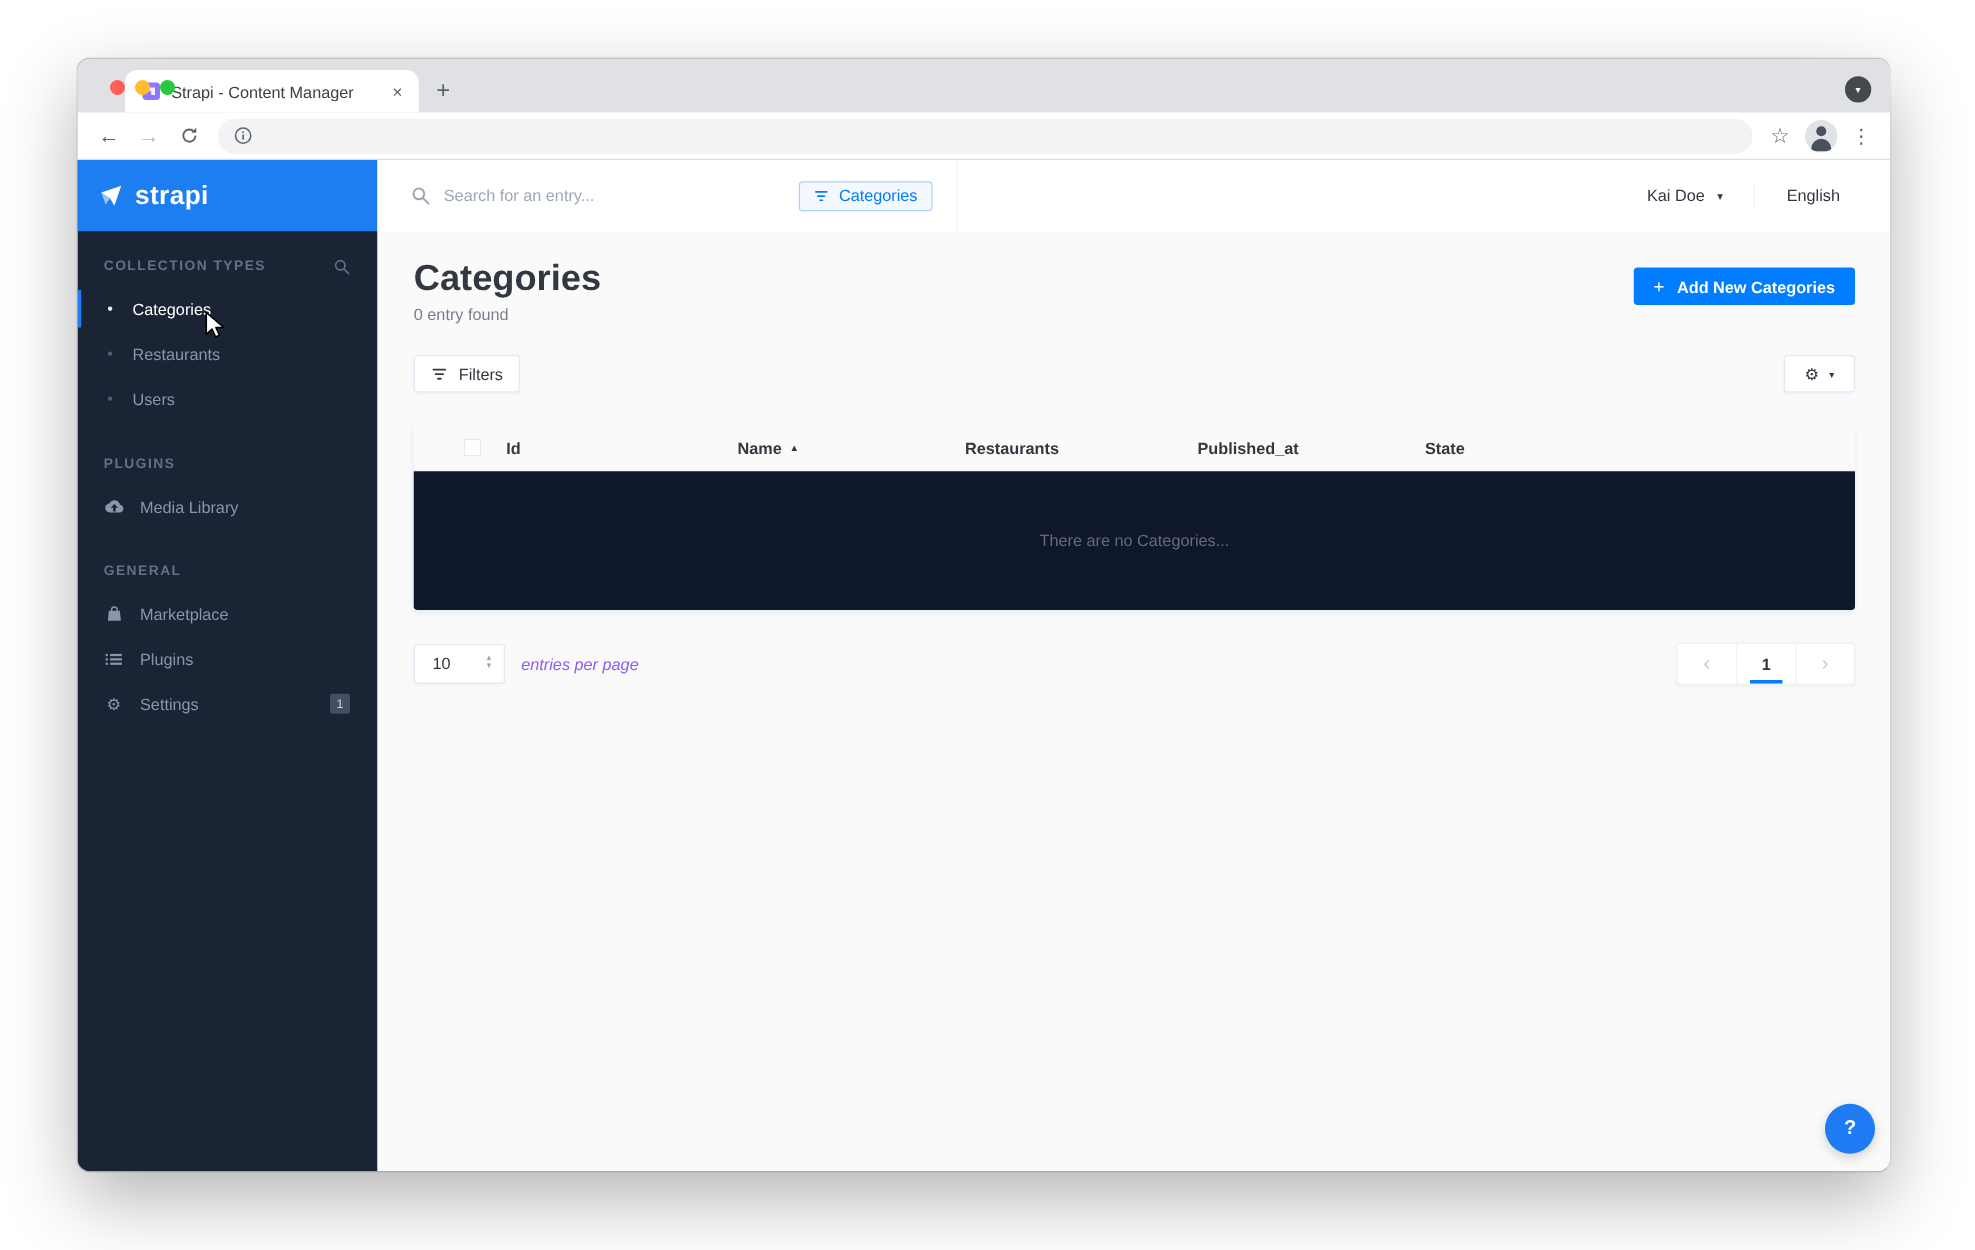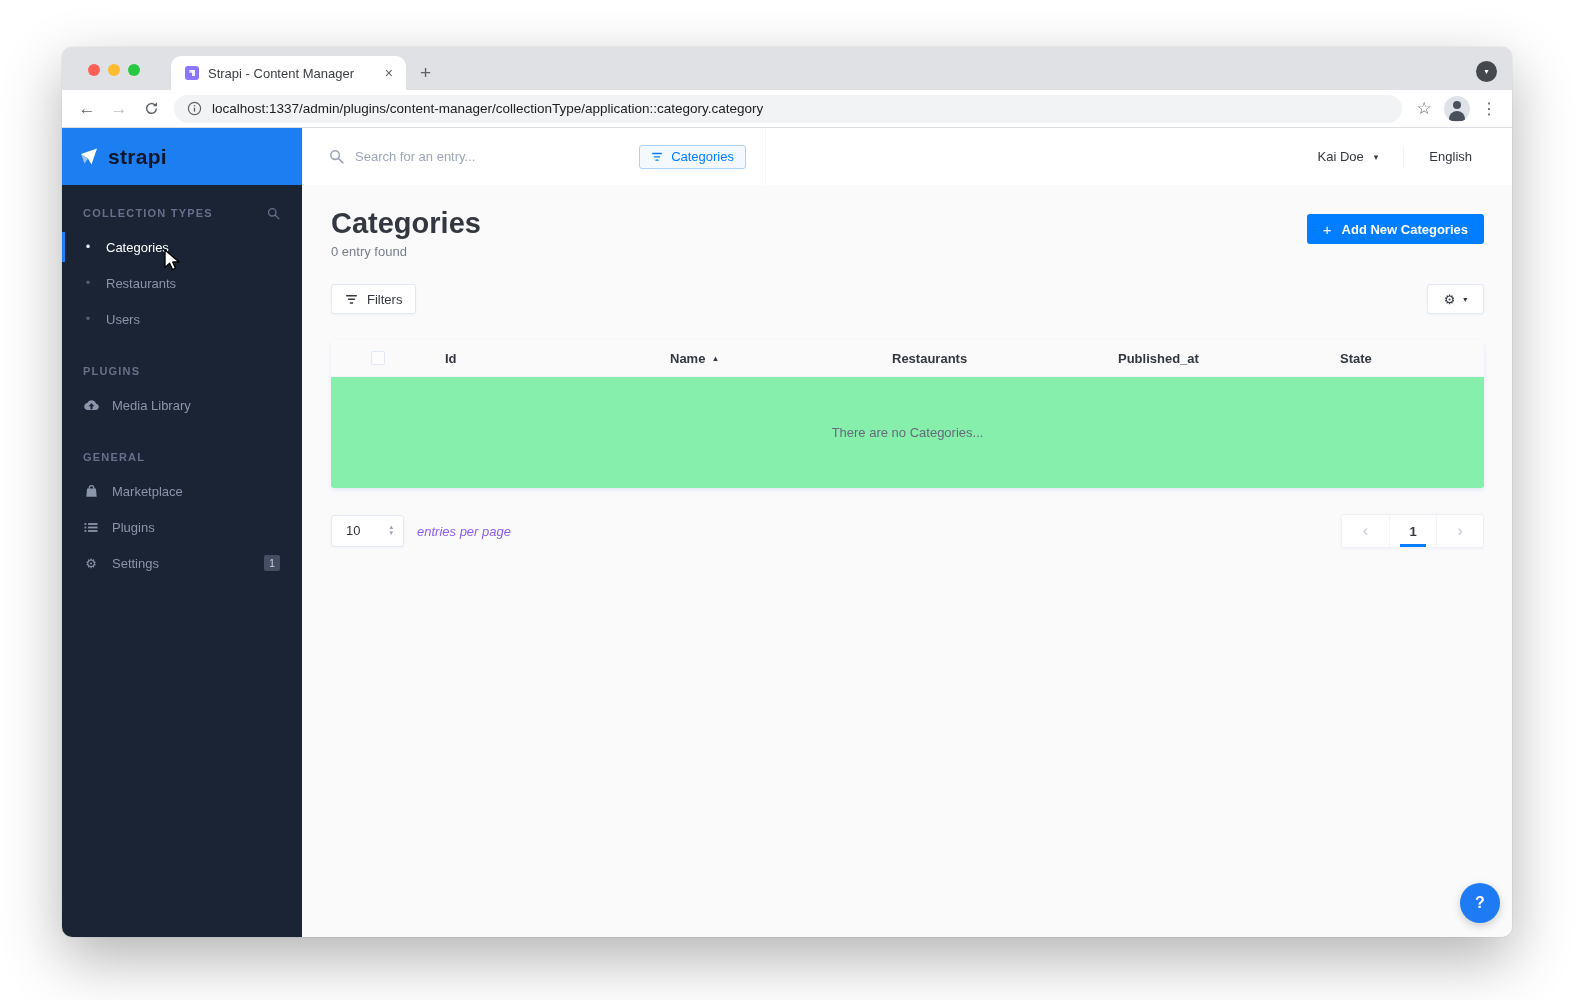--- a/index.html
+++ b/index.html
@@ -7,21 +7,21 @@
 
   
   .window { position:absolute; left:62px; top:47px; width:1450px; height:890px; border-radius:10px; overflow:hidden;
             background:#fff; box-shadow:0 22px 60px rgba(0,0,0,.30), 0 0 1px rgba(0,0,0,.35); display:flex; flex-direction:column; }
 
   
   .tabstrip { height:43px; background:#dfe1e5; position:relative; display:flex; align-items:flex-end; flex-shrink:0; }
   .traffic { position:absolute; left:26px; top:17px; display:flex; gap:8px; }
   .light { width:12px; height:12px; border-radius:50%; }
   .light.red{ background:#ff5f57; } .light.yellow{ background:#febc2e; } .light.green{ background:#28c840; }
-  .tab { margin-left:109px; width:235px; height:34px; background:#fff; border-radius:10px 10px 0 0; display:flex; align-items:center; padding:0 10px 0 13px; gap:8px; }
+  .tab { margin-left:38px; width:235px; height:34px; background:#fff; border-radius:10px 10px 0 0; display:flex; align-items:center; padding:0 10px 0 13px; gap:8px; }
   .favicon { width:16px; height:16px; flex-shrink:0; }
   .tab-title { flex:1; font-size:13px; color:#3c4043; white-space:nowrap; overflow:hidden; }
   .tab-close { font-size:14px; color:#5f6368; padding:0 3px; }
   .newtab { height:34px; display:flex; align-items:center; padding:0 14px; font-size:19px; color:#5f6368; }
   .tabsearch { position:absolute; right:15px; top:14px; width:21px; height:21px; border-radius:50%; background:#45494d; color:#fff; font-size:8px; display:flex; align-items:center; justify-content:center; }
 
   
   .toolbar { height:38px; background:#fff; border-bottom:1px solid #dcdee1; display:flex; align-items:center; padding:0 10px; gap:2px; flex-shrink:0; }
   .navbtn { width:30px; height:30px; display:flex; align-items:center; justify-content:center; font-size:17px; color:#5f6368; }
   .navbtn.disabled { color:#bdc1c6; }
@@ -32,21 +32,21 @@
   .avatar .head { position:absolute; left:50%; top:5px; transform:translateX(-50%); width:8px; height:8px; border-radius:50%; background:#4a515c; }
   .avatar .body { position:absolute; left:50%; top:15px; transform:translateX(-50%); width:16px; height:10px; border-radius:8px 8px 0 0; background:#4a515c; }
   .menu-dots { font-size:16px; color:#5f6368; width:26px; text-align:center; }
 
   
   .app { flex:1; display:flex; min-height:0; }
 
   
   .sidebar { width:240px; background:#1b2434; display:flex; flex-direction:column; flex-shrink:0; }
   .logo-bar { height:57px; background:#1c7ef1; display:flex; align-items:center; padding-left:17px; gap:9px; flex-shrink:0; }
-  .logo-text { color:#0f172a; font-size:21px; font-weight:700; letter-spacing:.3px; }
+  .logo-text { color:#ffffff; font-size:21px; font-weight:700; letter-spacing:.3px; }
   .nav { flex:1; padding-top:16px; overflow:hidden; }
   .nav-section { margin-bottom:22px; }
   .section-head { height:24px; display:flex; align-items:center; justify-content:space-between; padding:0 22px 0 21px; }
   .section-title { font-size:11px; font-weight:700; letter-spacing:1.2px; color:#66708a;text-align:center; }
   .section-search { color:#66708a; display:flex; }
   .nav-list { margin-top:4px; }
   .nav-item { height:36px; display:flex; align-items:center; padding-left:21px; gap:13px; position:relative; font-size:13px; color:#8b95ab; }
   .nav-item.active { color:#fff; }
   .nav-item.active::before { content:""; position:absolute; left:0; top:3px; bottom:3px; width:3px; background:#1c7ef1; }
   .bullet { font-size:13px; width:10px; text-align:center; color:#525d73; line-height:10px; }
@@ -77,27 +77,27 @@
   .add-btn .plus { font-size:15px; font-weight:400; }
 
   .controls-row { margin-top:25px; display:flex; justify-content:space-between; }
   .btn-light { height:30px; background:#fff; border:1px solid #e3e9f3; border-radius:3px; display:flex; align-items:center; gap:9px; padding:0 13px; font-size:13px; color:#333740; font-family:inherit; box-shadow:0 1px 2px rgba(227,233,243,.45); }
   .btn-light .ficon { color:#333740; display:flex; }
   .gear-btn { width:57px; justify-content:center; gap:8px; padding:0; }
   .gear-glyph { font-size:13px; line-height:1; }
   .caret-sm { font-size:8px; color:#333740; }
 
   .table { margin-top:26px; background:#fff; border-radius:3px; box-shadow:0 2px 4px #e3e9f3; }
-  .thead { height:37px; display:flex; align-items:center; background:#fafafb; border-bottom:1px solid #f2f3f6; border-radius:3px 3px 0 0; font-size:13px; font-weight:700; color:#333740;gap:40px; }
+  .thead { height:37px; display:flex; align-items:center; background:#fafafb; border-bottom:1px solid #f2f3f6; border-radius:3px 3px 0 0; font-size:13px; font-weight:700; color:#333740; }
   .th-check { width:74px; padding-left:40px; display:flex; }
   .checkbox { width:14px; height:14px; background:#fdfdfd; border:1px solid #e3e9f3; border-radius:2px; }
   .th { display:flex; align-items:center; gap:8px; }
   .th.c-id{ width:185px; } .th.c-name{ width:182px; } .th.c-rest{ width:186px; } .th.c-pub{ width:182px; } .th.c-state{ flex:1; }
   .sort-arrow { font-size:8px; color:#333740; }
-  .tbody { height:111px; display:flex; align-items:center; justify-content:center; background:#86efac; border-radius:0 0 3px 3px; }
+  .tbody { height:111px; display:flex; align-items:center; justify-content:center; background:#0f172a; border-radius:0 0 3px 3px; }
   .empty-msg { font-size:13px; color:#666b7a; }
 
   .pagination-row { margin-top:26px; display:flex; justify-content:space-between; align-items:center; }
   .perpage { display:flex; align-items:center; gap:13px; }
   .select { width:73px; height:32px; background:#fff; border:1px solid #e3e9f3; border-radius:3px; display:flex; align-items:center; justify-content:space-between; padding:0 10px 2px 14px; font-size:13px; color:#333740; box-shadow:0 1px 2px rgba(227,233,243,.45); }
   .stepper { display:flex; flex-direction:column; font-size:7px; color:#9aa2b1; line-height:6px; }
   .perpage-label { font-size:13px; font-style:italic; color:#8b5cf6; }
   .pager { display:flex; height:34px; background:#fff; border:1px solid #eef0f4; border-radius:3px; overflow:hidden; box-shadow:0 1px 2px rgba(227,233,243,.45); }
   .pager-cell { width:47px; display:flex; align-items:center; justify-content:center; position:relative; }
   .pager-cell + .pager-cell { border-left:1px solid #f3f4f7; }
@@ -141,21 +141,20 @@
           <path fill="none" stroke="#5f6368" stroke-width="1.6" d="M13.2 8a5.2 5.2 0 1 1-1.5-3.7"></path>
           <path fill="#5f6368" d="M13.9 1.2v4.3h-4.3z"></path>
         </svg>
     </div>
     <div class="urlbar">
       <svg width="15" height="15" viewBox="0 0 16 16">
           <circle cx="8" cy="8" r="6.5" fill="none" stroke="#5f6368" stroke-width="1.3"></circle>
           <rect x="7.3" y="7.1" width="1.4" height="4.3" fill="#5f6368"></rect>
           <rect x="7.3" y="4.4" width="1.4" height="1.4" fill="#5f6368"></rect>
         </svg>
-      <span class="url-text">localhost:1337/admin/plugins/content-manager/collectionType/application::category.category</span>
     </div>
     <div class="star">☆</div>
     <div class="avatar">
         <div class="head"></div>
         <div class="body"></div>
       </div>
     <div class="menu-dots">⋮</div>
   </div>
 
   <div class="app">

